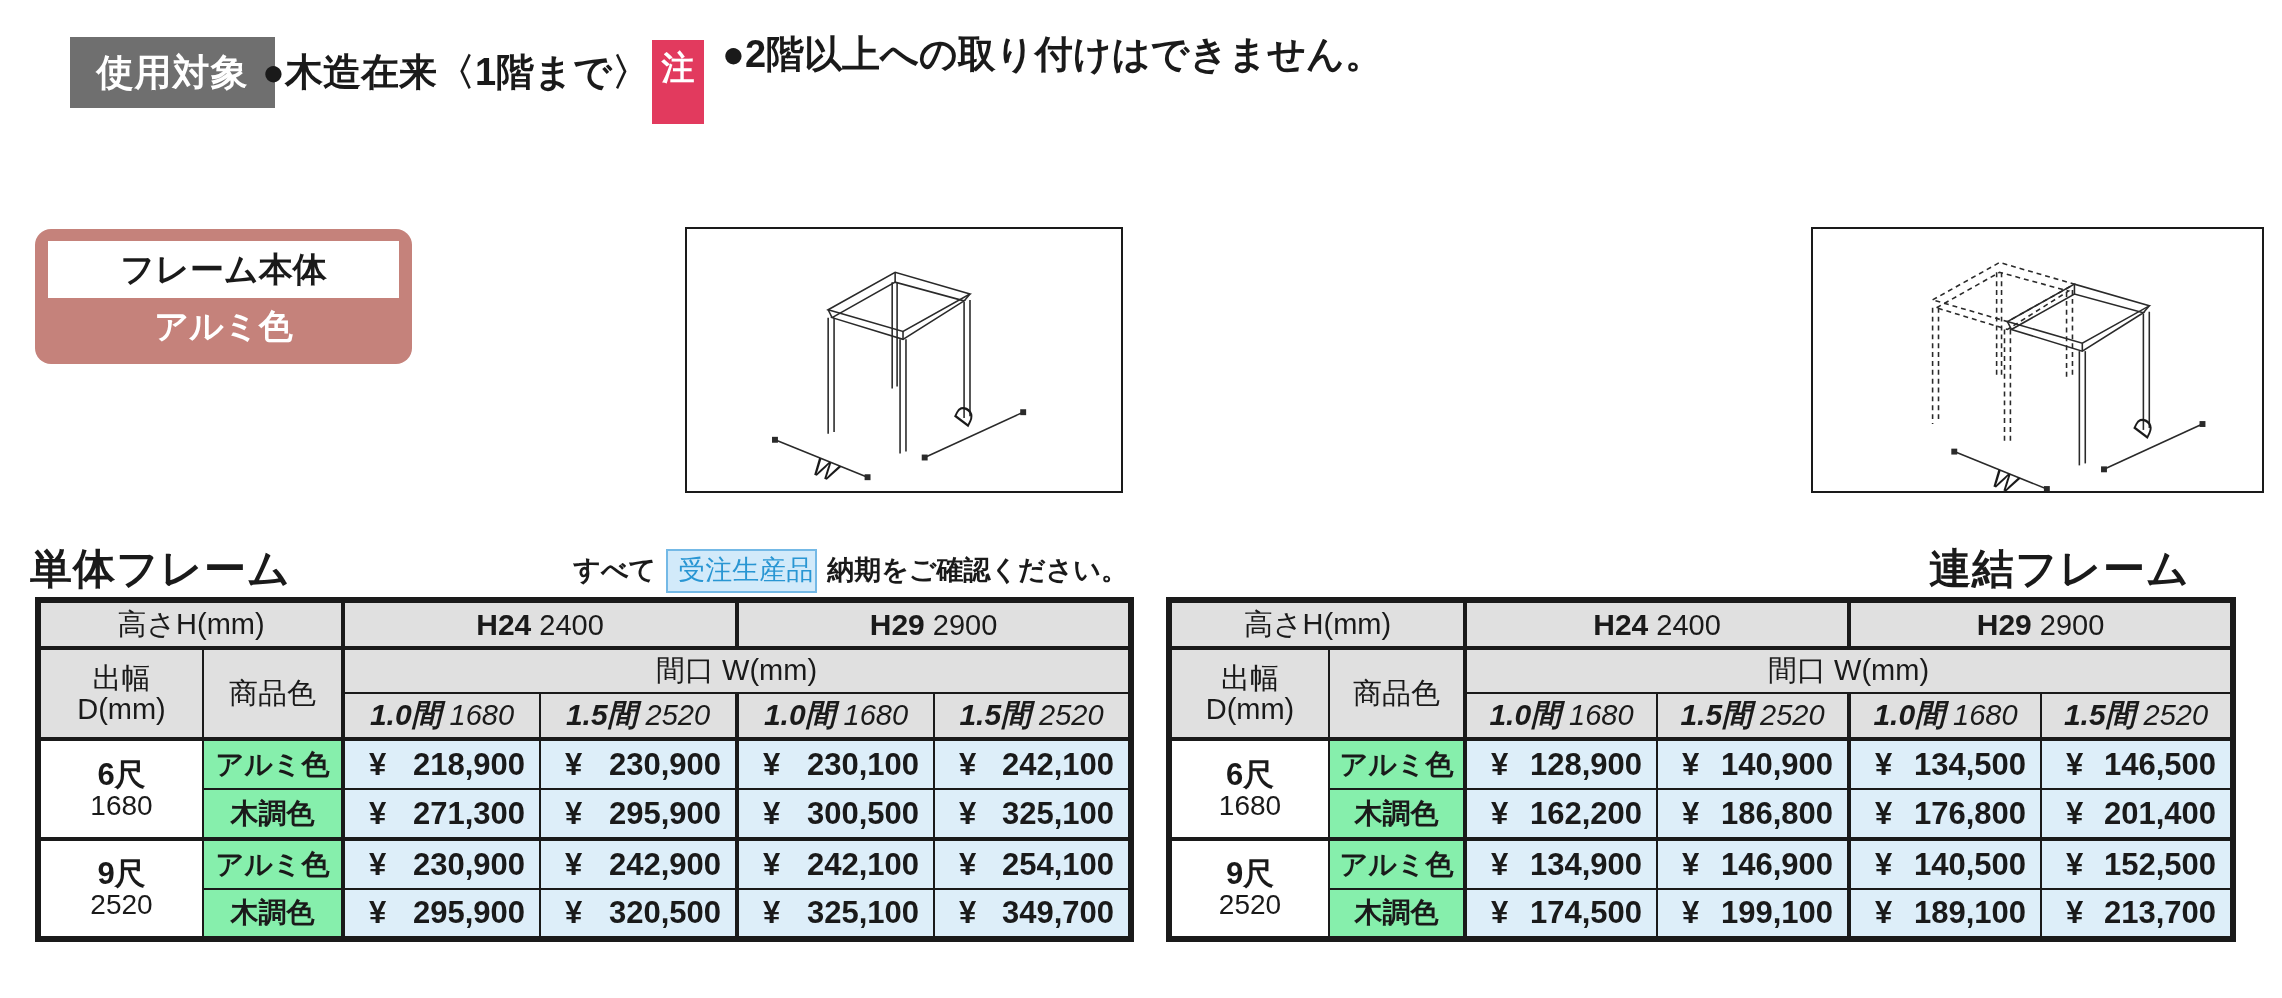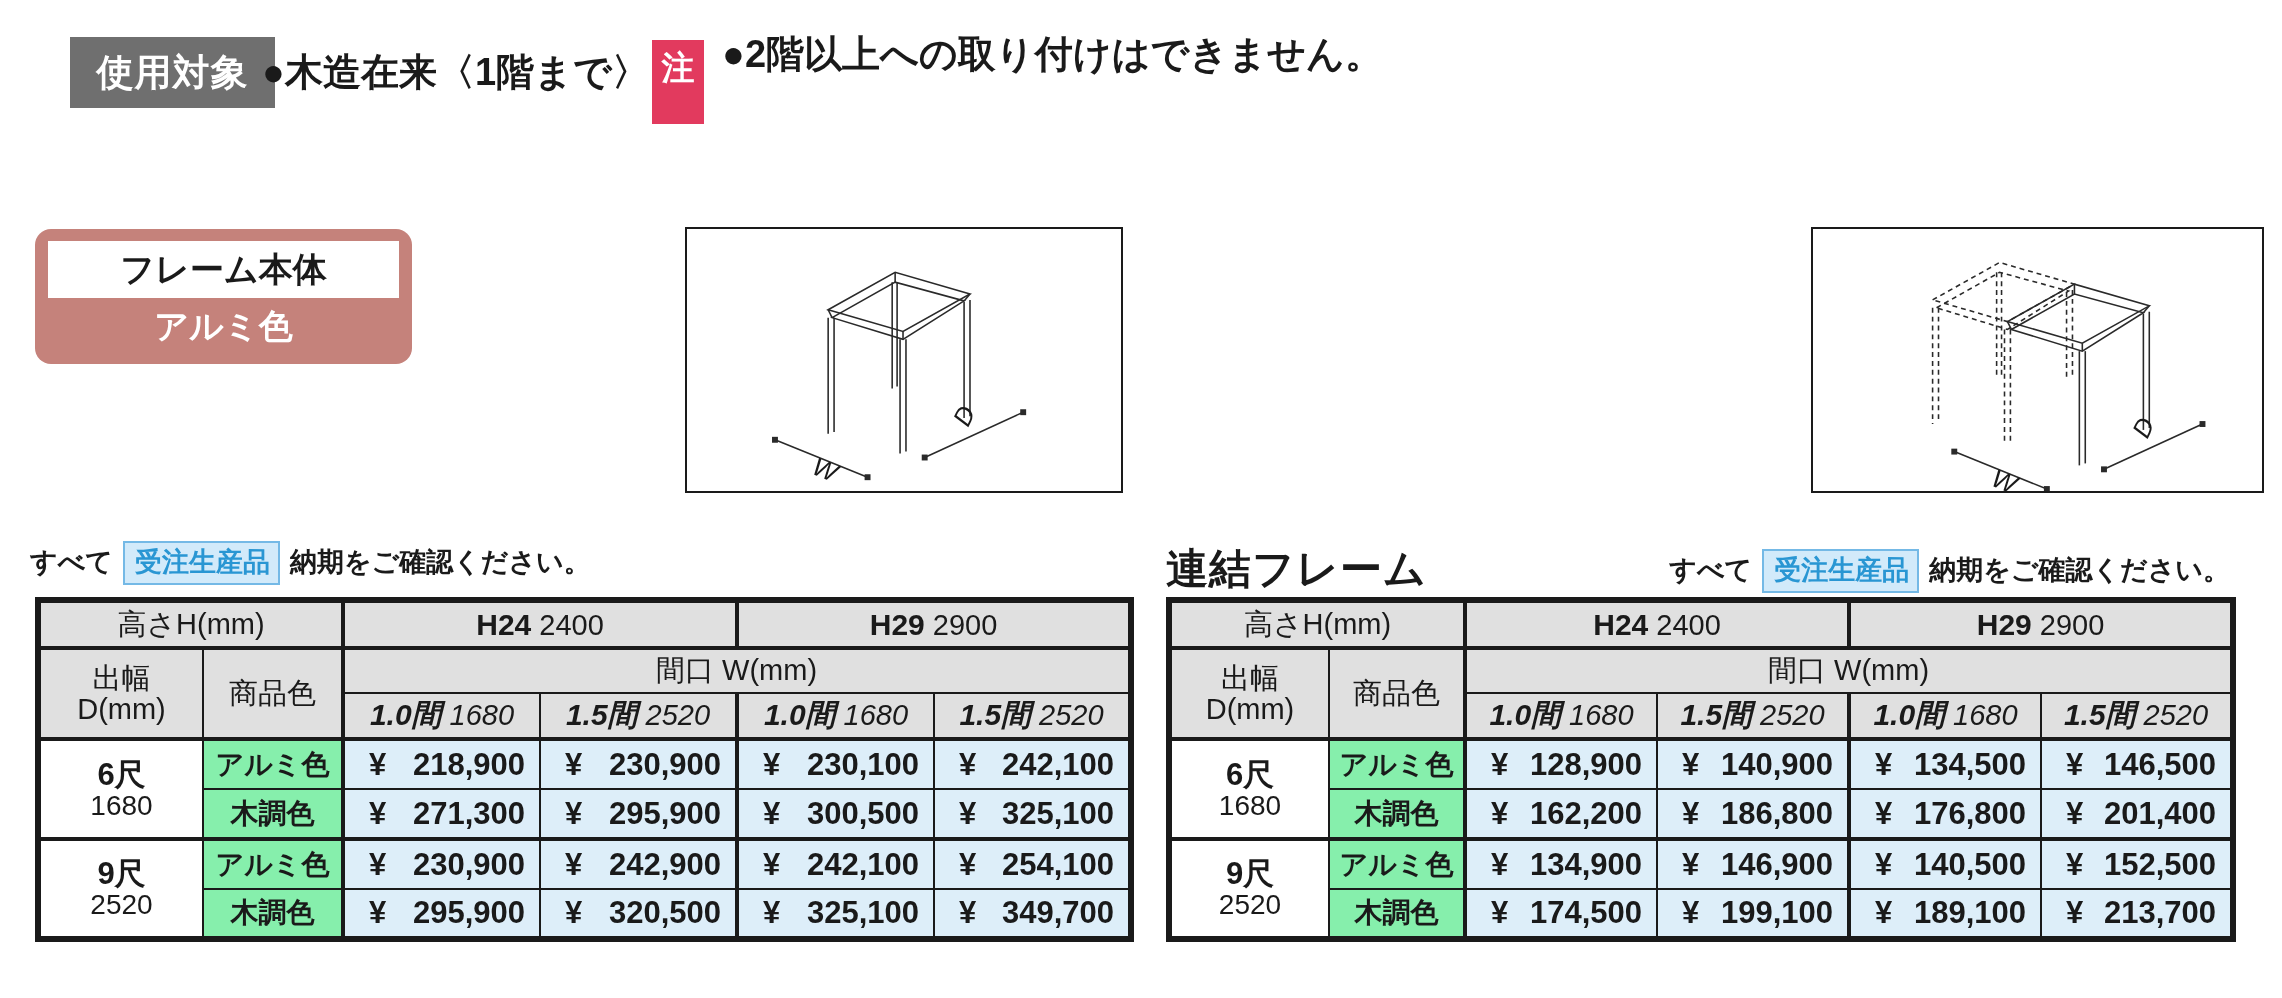--- a/index.html
+++ b/index.html
@@ -43,26 +43,26 @@
     position:absolute;top:227px;height:266px;background:#ffffff;
     border:2.5px solid #1a1a1a;box-sizing:border-box;
   }
   .d1{left:685px;width:438px;}
   .d2{left:1811px;width:453px;}
   .diagram svg{display:block;width:100%;height:100%;}
   .dim-label{font-size:26px;font-style:italic;fill:#1a1a1a;}
   
   .sec-head{position:absolute;display:flex;justify-content:space-between;align-items:flex-end;}
   .s1h{left:30px;top:541px;width:1098px;}
-  .s2h{left:1166px;top:541px;width:1064px;}
+  .s2h{left:1126px;top:541px;width:1064px;flex-direction:column;}
   .sec-title{font-size:42px;font-weight:bold;margin:0;letter-spacing:1px;}
   .sec-note{font-size:27px;font-weight:bold;padding-bottom:4px;white-space:nowrap;}
   .order-badge{
     display:inline-block;background:#d2eafa;color:#2996d3;border:2px solid #74b9e6;
-    padding:1px 8px 3px 10px;margin:0 10px;font-weight:bold;
+    padding:1px 2px 3px 10px;margin:0 10px;font-weight:normal;
   }
   
   table.price-table{
     position:absolute;border-collapse:collapse;table-layout:fixed;
     border:6px solid #1a1a1a;background:#ffffff;
   }
   .t1{left:35px;top:597px;width:1093px;}
   .t2{left:1166px;top:597px;width:1064px;}
   .t1 .c-depth{width:165px}.t1 .c-color{width:140px}.t1 .c-p{width:197px}
   .t2 .c-depth{width:160px}.t2 .c-color{width:136px}.t2 .c-p{width:192px}
@@ -169,20 +169,21 @@
       <text class="dim-label" x="178" y="260" stroke="none" transform="rotate(22 178 260)">W</text>
 
       <line x1="294" y1="244" x2="394" y2="198"></line>
       <rect x="291" y="241" width="6" height="6" fill="#2a2a2a" stroke="none"></rect>
       <rect x="391" y="195" width="6" height="6" fill="#2a2a2a" stroke="none"></rect>
       <text class="dim-label" x="338" y="214" stroke="none" transform="rotate(-64 338 214)">D</text>
     </svg>
   </div>
 
   <div class="sec-head s1h">
+    <h2 class="sec-title">単体フレーム</h2>
     <div class="sec-note">
       <span>すべて</span><span class="order-badge">受注生産品</span><span>納期をご確認ください。</span>
     </div>
   </div>
 
   <table class="price-table t1">
     <colgroup>
         <col class="c-depth">
         <col class="c-color">
         <col class="c-p">

